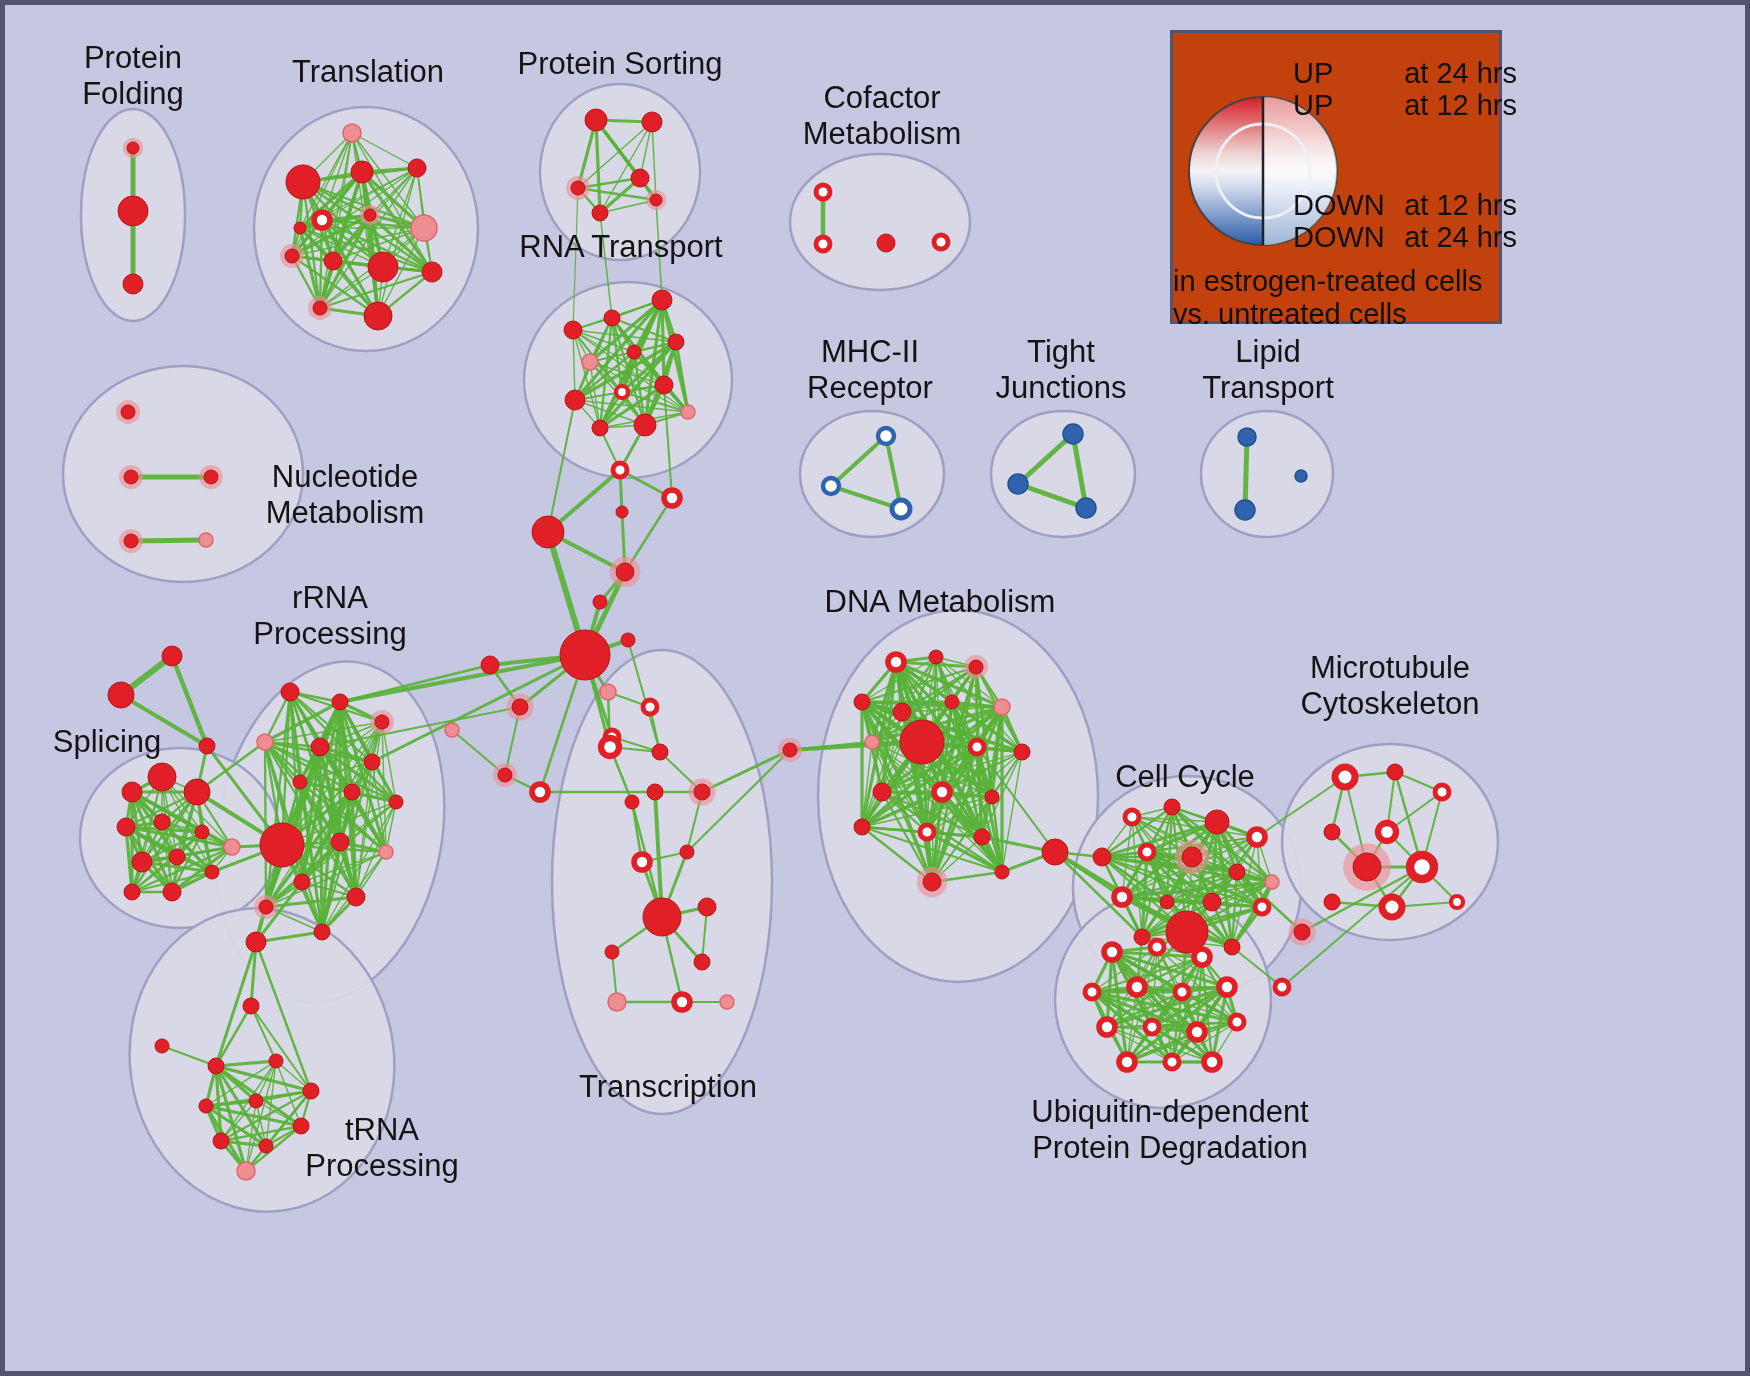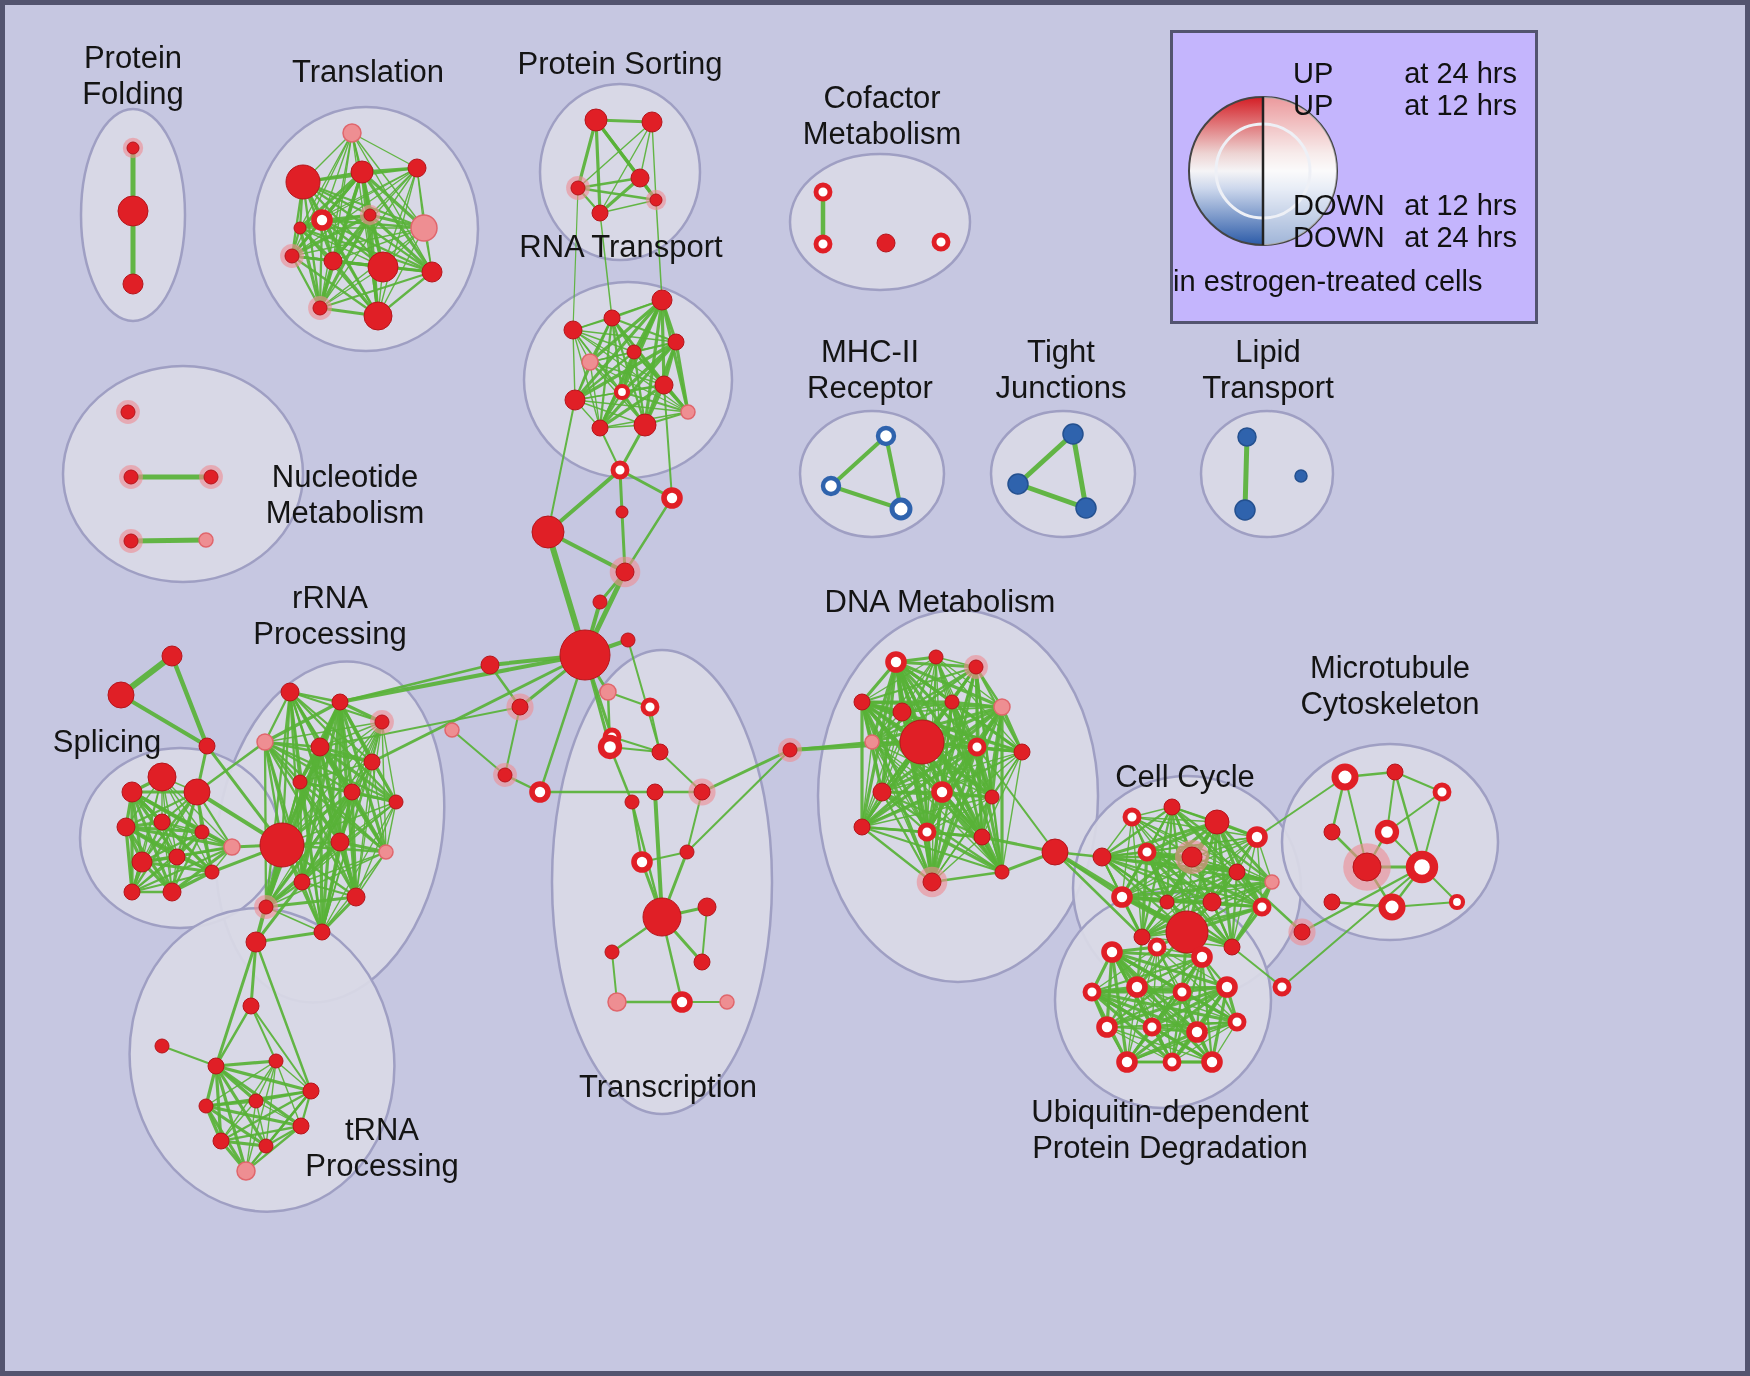--- a/index.html
+++ b/index.html
@@ -1,19 +1,19 @@
 <!DOCTYPE html>
 <html><head>
 <meta charset="utf-8">
 <style>
   html,body{margin:0;padding:0;background:#ffffff;}
   .stage{position:relative;width:1750px;height:1376px;font-family:"Liberation Sans",sans-serif;background:#c6c7e1;overflow:hidden;}
   #net{position:absolute;left:0;top:0;display:block;}
   .frame{position:absolute;left:0;top:0;right:0;bottom:0;border:5px solid #53546f;pointer-events:none;box-sizing:border-box;}
-  .legend{position:absolute;left:1170px;top:30px;width:368px;height:294px;background:#c4b5fd;border:3px solid #53546f;box-sizing:border-box;color:#111;}
+  .legend{position:absolute;left:1170px;top:30px;width:332px;height:294px;background:#c2410c;border:3px solid #53546f;box-sizing:border-box;color:#111;}
   .dial{position:absolute;left:14px;top:62px;width:152px;height:152px;}
   .lrow{position:absolute;left:120px;width:224px;display:flex;justify-content:space-between;font-size:29px;line-height:32px;}
   .r0{top:24px}.r1{top:56px}.r2{top:156px}.r3{top:188px}
   .lfoot{position:absolute;left:0;right:0;top:232px;font-size:29px;line-height:33px;}
 </style>
 </head>
 <body>
 
 <div class="stage">
 
@@ -1212,17 +1212,18 @@
       <span>DOWN</span>
       <span>at 12 hrs</span>
     </div>
     <div class="lrow r3">
       <span>DOWN</span>
       <span>at 24 hrs</span>
     </div>
 
     <div class="lfoot">
       <div>in estrogen-treated cells</div>
+      <div>vs. untreated cells</div>
     </div>
   </div>
 
   <div class="frame"></div>
 </div>
 
 </body></html>

